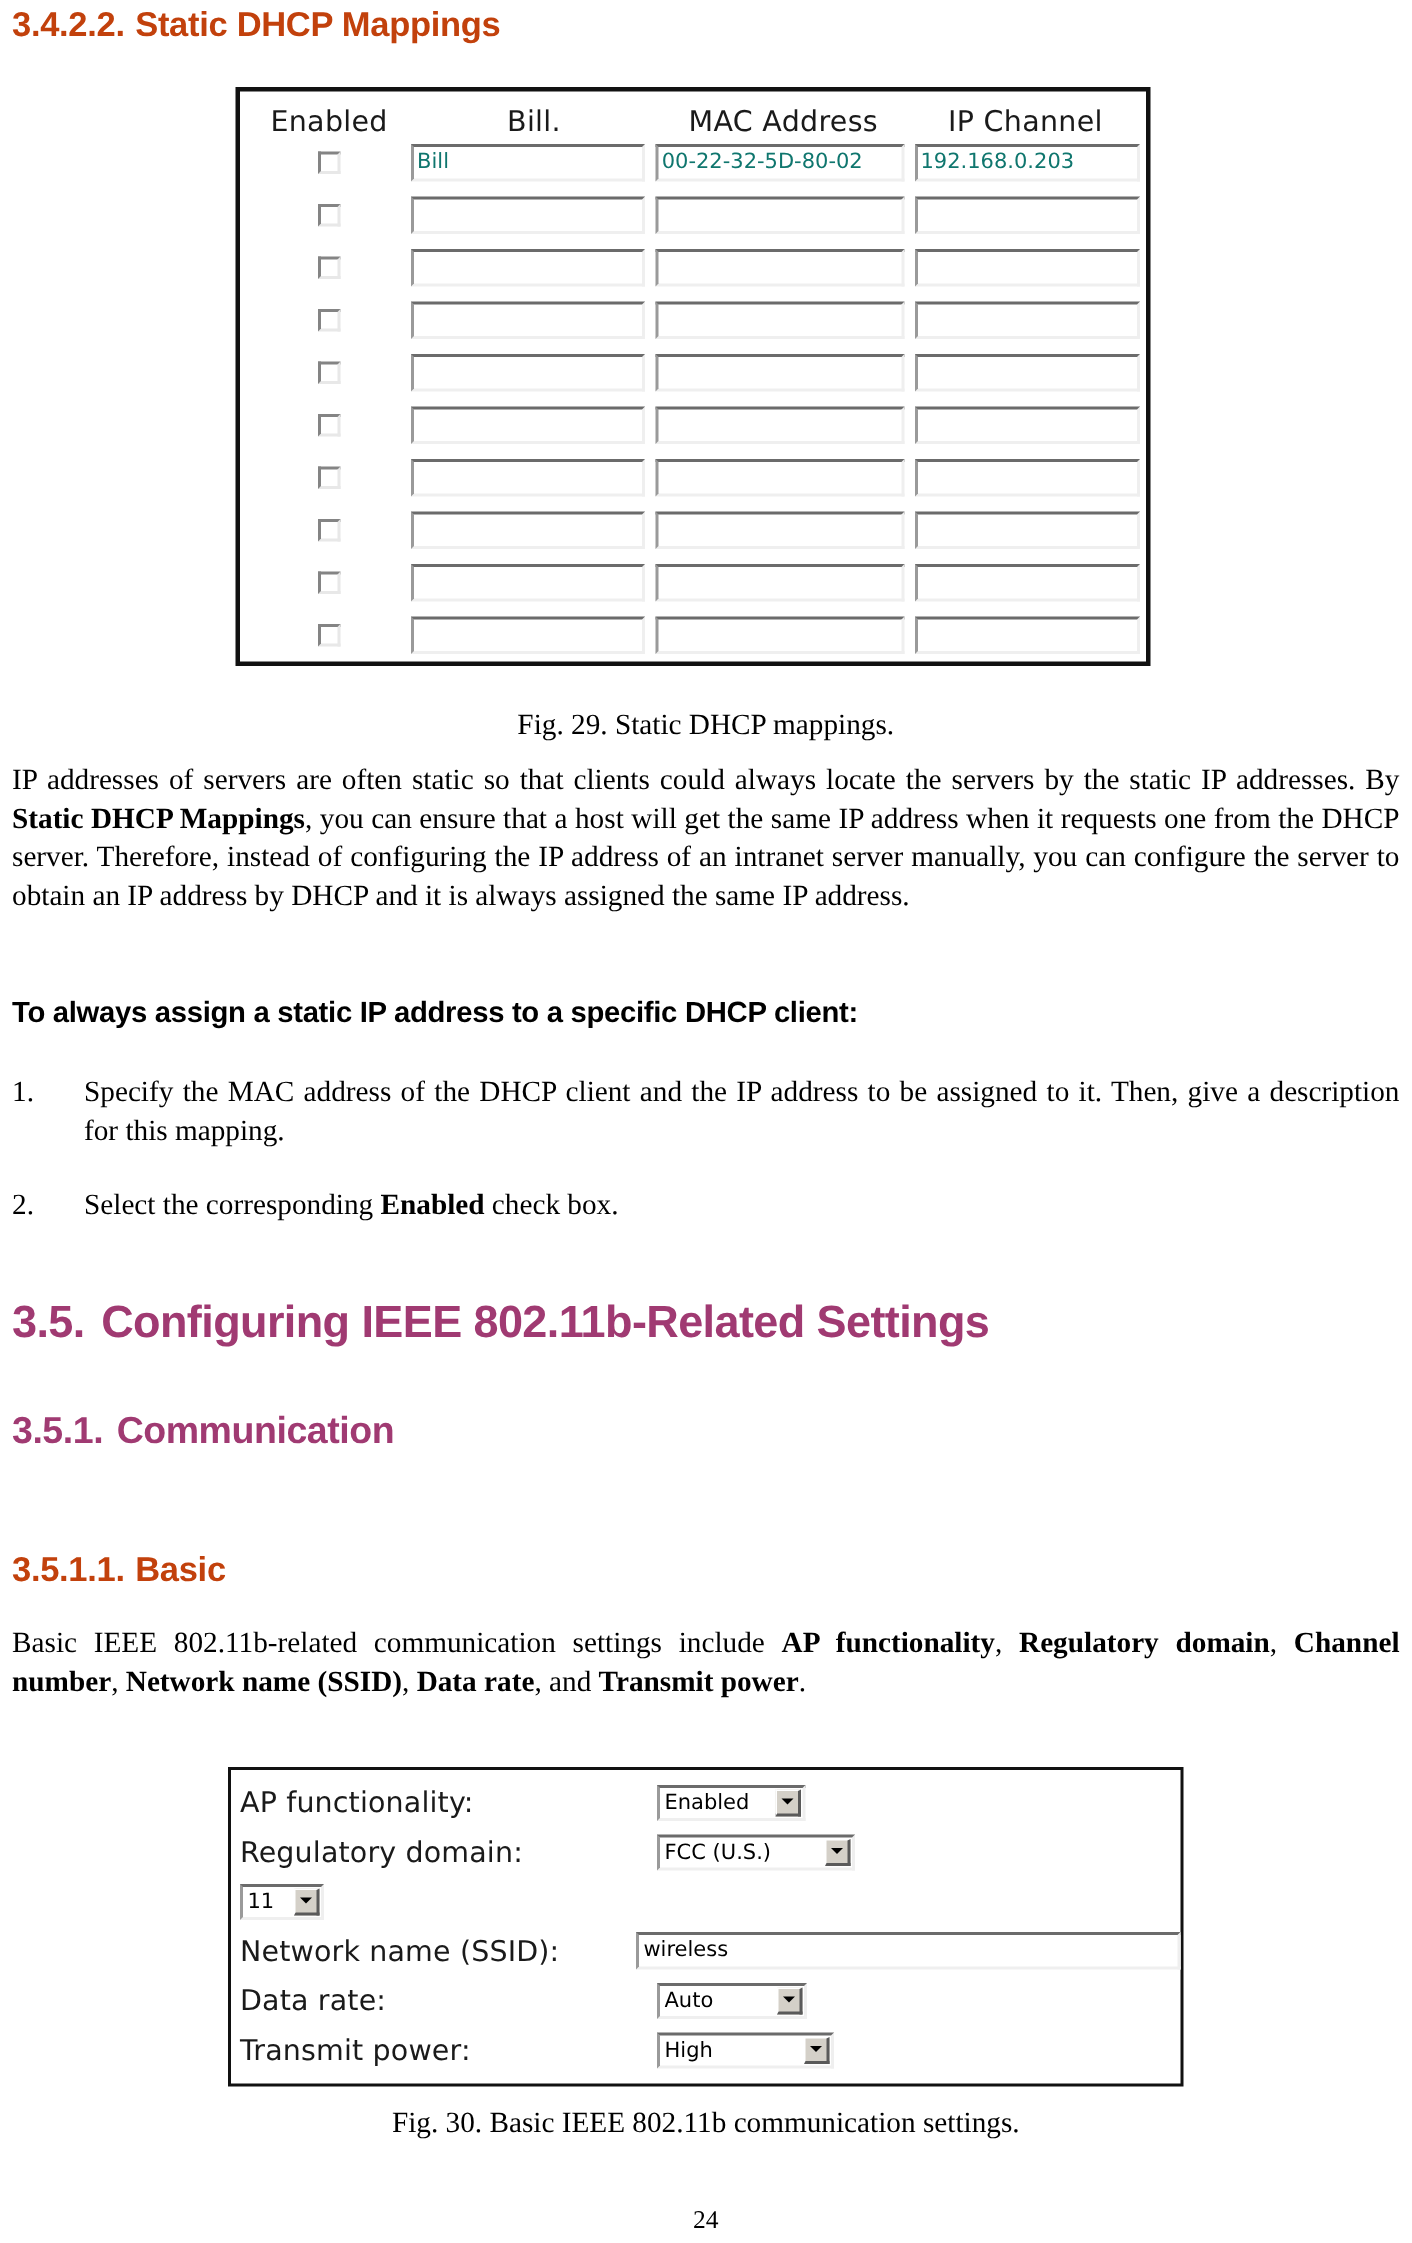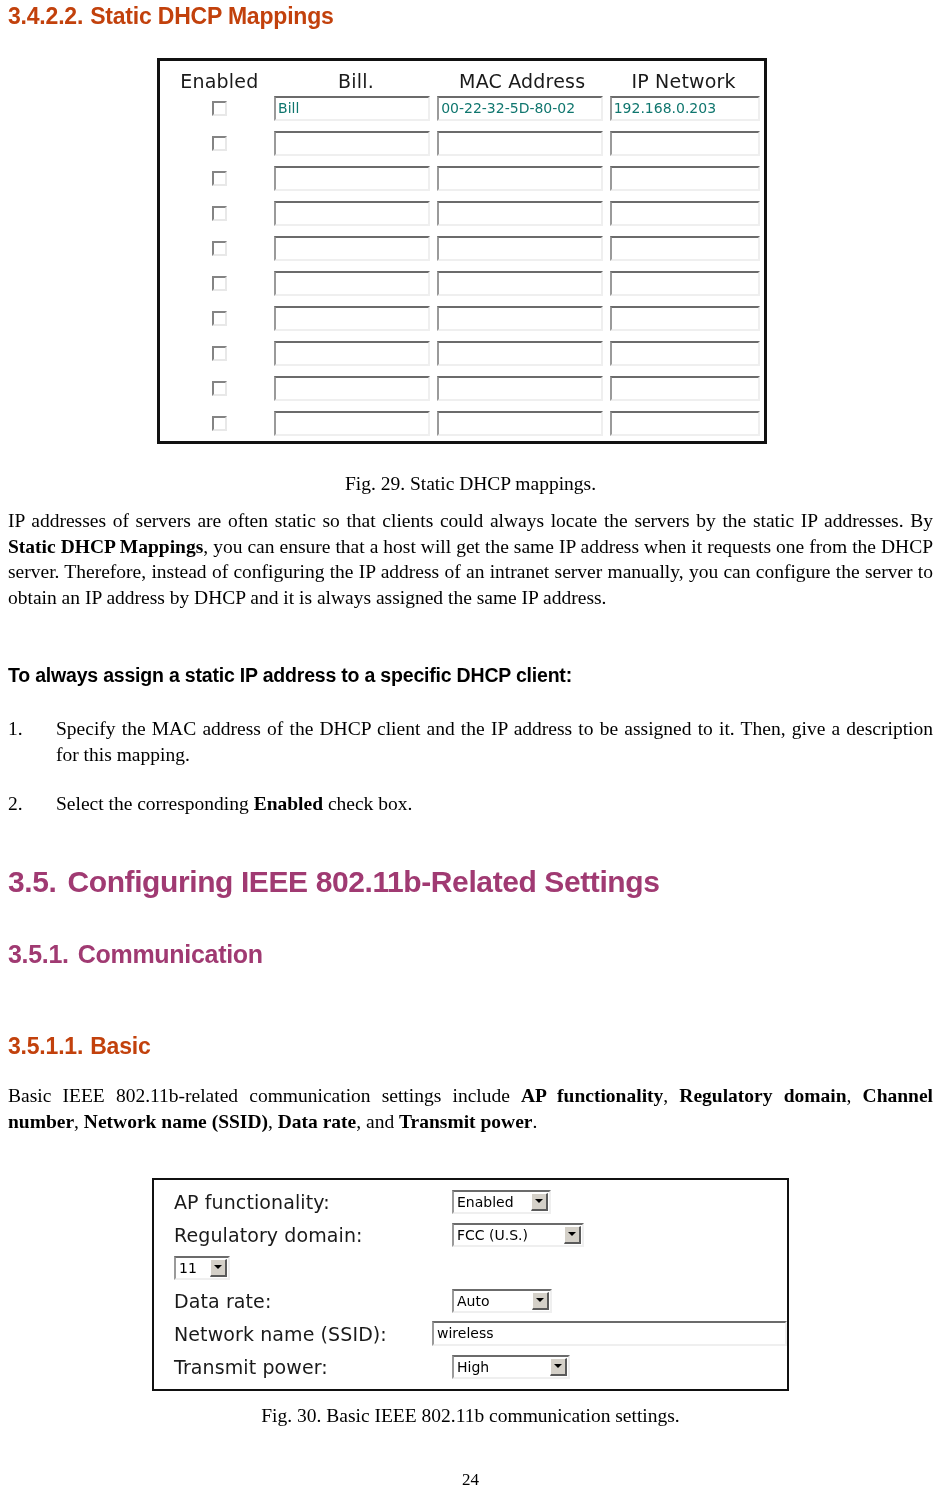--- a/index.html
+++ b/index.html
@@ -204,21 +204,21 @@
     border: 2px solid #111;
     background: #ffffff;
     box-sizing: border-box;
     font-family: "DejaVu Sans", sans-serif;
     padding: 5px 0 6px 0;
   }
   .basic-row {
     display: flex;
     align-items: center;
     height: 33px;
-    padding-left: 20px;
+    padding-left: 6px;
     box-sizing: border-box;
   }
   .basic-label {
     width: 278px;
     font-size: 19px;
     color: #1a1a1a;
     letter-spacing: 0.1px;
   }
   .win-select {
     height: 24px;
@@ -292,21 +292,21 @@
   <h2 class="h-sub">
     <span class="num">3.4.2.2.</span><span>Static DHCP Mappings</span>
   </h2>
 
   <div class="fig-dhcp">
 
     <div class="dhcp-head">
       <div class="col-en">Enabled</div>
       <div class="col-desc">Bill.</div>
       <div class="col-mac">MAC Address</div>
-      <div class="col-ip">IP Network</div>
+      <div class="col-ip">IP Channel</div>
     </div>
 
     <div class="dhcp-row">
       <div class="chk-cell">
           <span class="win-chk"></span>
         </div>
       <div class="win-input in-desc">Bill</div>
       <div class="win-input in-mac">00-22-32-5D-80-02</div>
       <div class="win-input in-ip">192.168.0.203</div>
     </div>
@@ -453,35 +453,35 @@
     <div class="basic-row">
       <div class="win-select w-chan">
         <span class="sel-val">11</span>
         <span class="arrow-btn">
             <span class="tri"></span>
           </span>
       </div>
     </div>
 
     <div class="basic-row">
+      <div class="basic-label">Network name (SSID):</div>
+      <div class="win-text">wireless</div>
+    </div>
+
+    <div class="basic-row">
       <div class="basic-label">Data rate:</div>
       <div class="win-select w-auto">
         <span class="sel-val">Auto</span>
         <span class="arrow-btn">
             <span class="tri"></span>
           </span>
       </div>
     </div>
 
     <div class="basic-row">
-      <div class="basic-label">Network name (SSID):</div>
-      <div class="win-text">wireless</div>
-    </div>
-
-    <div class="basic-row">
       <div class="basic-label">Transmit power:</div>
       <div class="win-select w-high">
         <span class="sel-val">High</span>
         <span class="arrow-btn">
             <span class="tri"></span>
           </span>
       </div>
     </div>
 
   </div>

